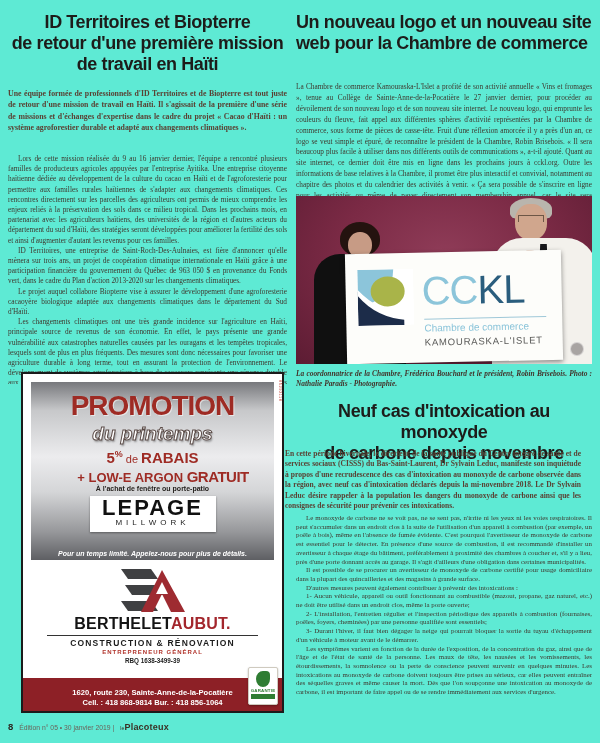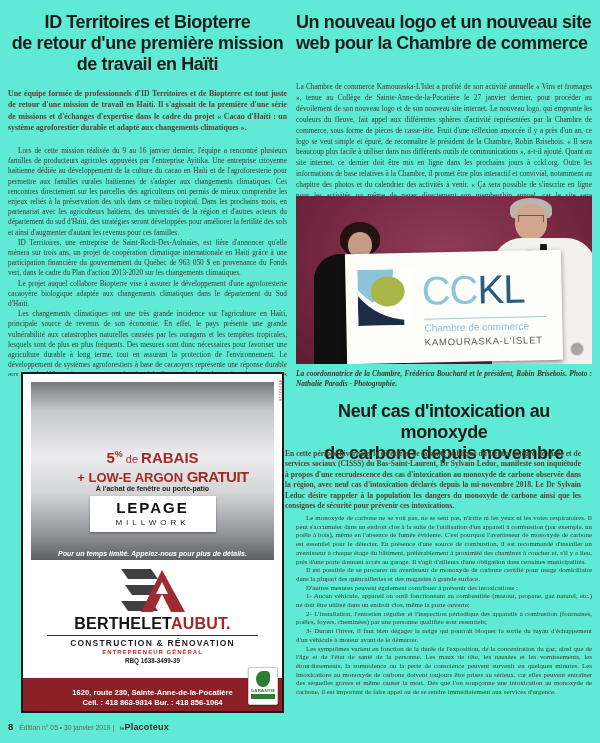--- a/index.html
+++ b/index.html
@@ -10,41 +10,41 @@
   }
   .hl { font-family:"Liberation Sans", sans-serif; font-weight:700; color:#1d1c1a;
         letter-spacing:-0.4px; line-height:21px; font-size:18px; }
   .abs { position:absolute; }
   .just { text-align:justify; }
   .lead { font-weight:700; color:#5a4133; }
   .bodytxt p { text-indent:10px; }
   
   #hl-left { left:8px; top:12px; width:279px; text-align:center; }
   #lead-left { left:8px; top:88px; width:279px; font-size:7.8px; line-height:11.4px; height:48px; overflow:hidden; }
-  #body-left { left:8px; top:146px; width:279px; font-size:7.3px; line-height:10.2px; height:230px; overflow:hidden; }
+  #body-left { left:8px; top:154px; width:279px; font-size:7.3px; line-height:10.2px; height:230px; overflow:hidden; }
   
   #ad-frame { left:21px; top:372px; width:263px; height:341px; border:2px solid #1b1b1b; background:#fff; }
   #ad-id { right:-1px; top:6px; font-family:"Liberation Sans",sans-serif; font-size:4px; color:#c03a2e;
            writing-mode:vertical-rl; letter-spacing:0.5px; }
   #promo { left:8px; top:8px; right:8px; height:178px; overflow:hidden;
            background:linear-gradient(180deg,#77787c 0%,#c7c8ca 16%,#ececee 42%,#d4d5d7 62%,#97989b 84%,#5e5f63 100%);
            text-align:center; font-family:"Liberation Sans",sans-serif; }
   #promo-title { top:8px; width:100%; font-size:28px; font-weight:700; color:#9e2b24; letter-spacing:-1px;
                  text-shadow:1px 1px 0 rgba(255,255,255,.55); }
   #promo-sub { top:41px; width:100%; font-size:19px; font-weight:700; font-style:italic; color:#fff;
                -webkit-text-stroke:1px #5a4a46; text-shadow:1px 2px 2px rgba(0,0,0,.35); }
   #promo-rabais { top:67px; width:100%; font-size:15px; font-weight:700; color:#9e2b24; }
   #promo-rabais .pct { font-size:9px; vertical-align:super; }
   #promo-rabais .de { font-size:11px; font-weight:400; }
   #promo-argon { top:86px; width:100%; font-size:13px; font-weight:700; color:#9e2b24;padding-left:21px; }
   #promo-argon .big { font-size:15px; letter-spacing:-0.5px; }
   #promo-note { top:103px; width:100%; font-size:7px; font-weight:700; color:#26221f; }
   #lepage-box { left:50%; transform:translateX(-50%); top:114px; width:126px; height:36px; background:#fff;
                 box-shadow:0 1px 2px rgba(0,0,0,.4); padding-top:2px; }
-  #lepage-name { font-size:15px; font-weight:700; letter-spacing:2px; color:#111; line-height:20px; }
+  #lepage-name { font-size:22px; font-weight:700; letter-spacing:2px; color:#111; line-height:20px; }
   #lepage-sub { font-size:8px; letter-spacing:4px; color:#222; }
   #promo-foot { bottom:3px; width:100%; font-size:7px; font-weight:700; font-style:italic; color:#fff; }
   
   #ba-logo { left:50%; transform:translateX(-50%); top:194px; }
   #ba-name { top:242px; width:100%; text-align:center; font-family:"Liberation Sans",sans-serif;
              font-size:16px; font-weight:700; letter-spacing:0.2px; line-height:16px; }
   #ba-name .red { color:#a3262c; }
   #ba-name .blk { color:#141414; }
   #ba-rule { left:24px; right:24px; top:261px; height:1px; background:#333; }
   #ba-tag { top:264px; width:100%; text-align:center; font-family:"Liberation Sans",sans-serif;
@@ -115,20 +115,22 @@
     <p>Lors de cette mission réalisée du 9 au 16 janvier dernier, l'équipe a rencontré plusieurs familles de producteurs agricoles appuyées par l'entreprise Ayitika. Une entreprise citoyenne haïtienne dédiée au développement de la culture du cacao en Haïti et de l'agroforesterie pour permettre aux familles rurales haïtiennes de s'adapter aux changements climatiques. Ces rencontres directement sur les parcelles des agriculteurs ont permis de mieux comprendre les enjeux reliés à la préservation des sols dans ce milieu tropical. Dans les prochains mois, en partenariat avec les agriculteurs haïtiens, des universités de la région et d'autres acteurs du département du sud d'Haïti, des stratégies seront développées pour améliorer la fertilité des sols et ainsi d'augmenter d'autant les revenus pour ces familles.</p>
     <p>ID Territoires, une entreprise de Saint-Roch-Des-Aulnaies, est fière d'annoncer qu'elle mènera sur trois ans, un projet de coopération climatique internationale en Haïti grâce à une participation financière du gouvernement du Québec de 963 050 $ en provenance du Fonds vert, dans le cadre du Plan d'action 2013-2020 sur les changements climatiques.</p>
     <p>Le projet auquel collabore Biopterre vise à assurer le développement d'une agroforesterie cacaoyère biologique adaptée aux changements climatiques dans le département du Sud d'Haïti.</p>
     <p>Les changements climatiques ont une très grande incidence sur l'agriculture en Haïti, principale source de revenus de son économie. En effet, le pays présente une grande vulnérabilité aux catastrophes naturelles causées par les ouragans et les tempêtes tropicales, lesquels sont de plus en plus fréquents. Des mesures sont donc nécessaires pour favoriser une agriculture durable à long terme, tout en assurant la protection de l'environnement. Le développement de systèmes agroforestiers à base de cacaoyers représente une réponse durable aux grands défis nationaux que sont la sécurité alimentaire, la préservation des ressources naturelles et l'adaptation aux changements climatiques.</p>
   </div>
 
   <div class="abs" id="ad-frame">
     <div class="abs" id="ad-id">85292118</div>
 
     <div class="abs" id="promo">
+      <div class="abs" id="promo-title">PROMOTION</div>
+      <div class="abs" id="promo-sub">du printemps</div>
       <div class="abs" id="promo-rabais">
         <span>5</span><span class="pct">%</span><span class="de"> de </span><span>RABAIS</span>
       </div>
       <div class="abs" id="promo-argon">
         <span>+ LOW-E ARGON </span><span class="big">GRATUIT</span>
       </div>
       <div class="abs" id="promo-note">À l'achat de fenêtre ou porte-patio</div>
       <div class="abs" id="lepage-box">
         <div id="lepage-name">LEPAGE</div>
         <div id="lepage-sub">MILLWORK</div>

